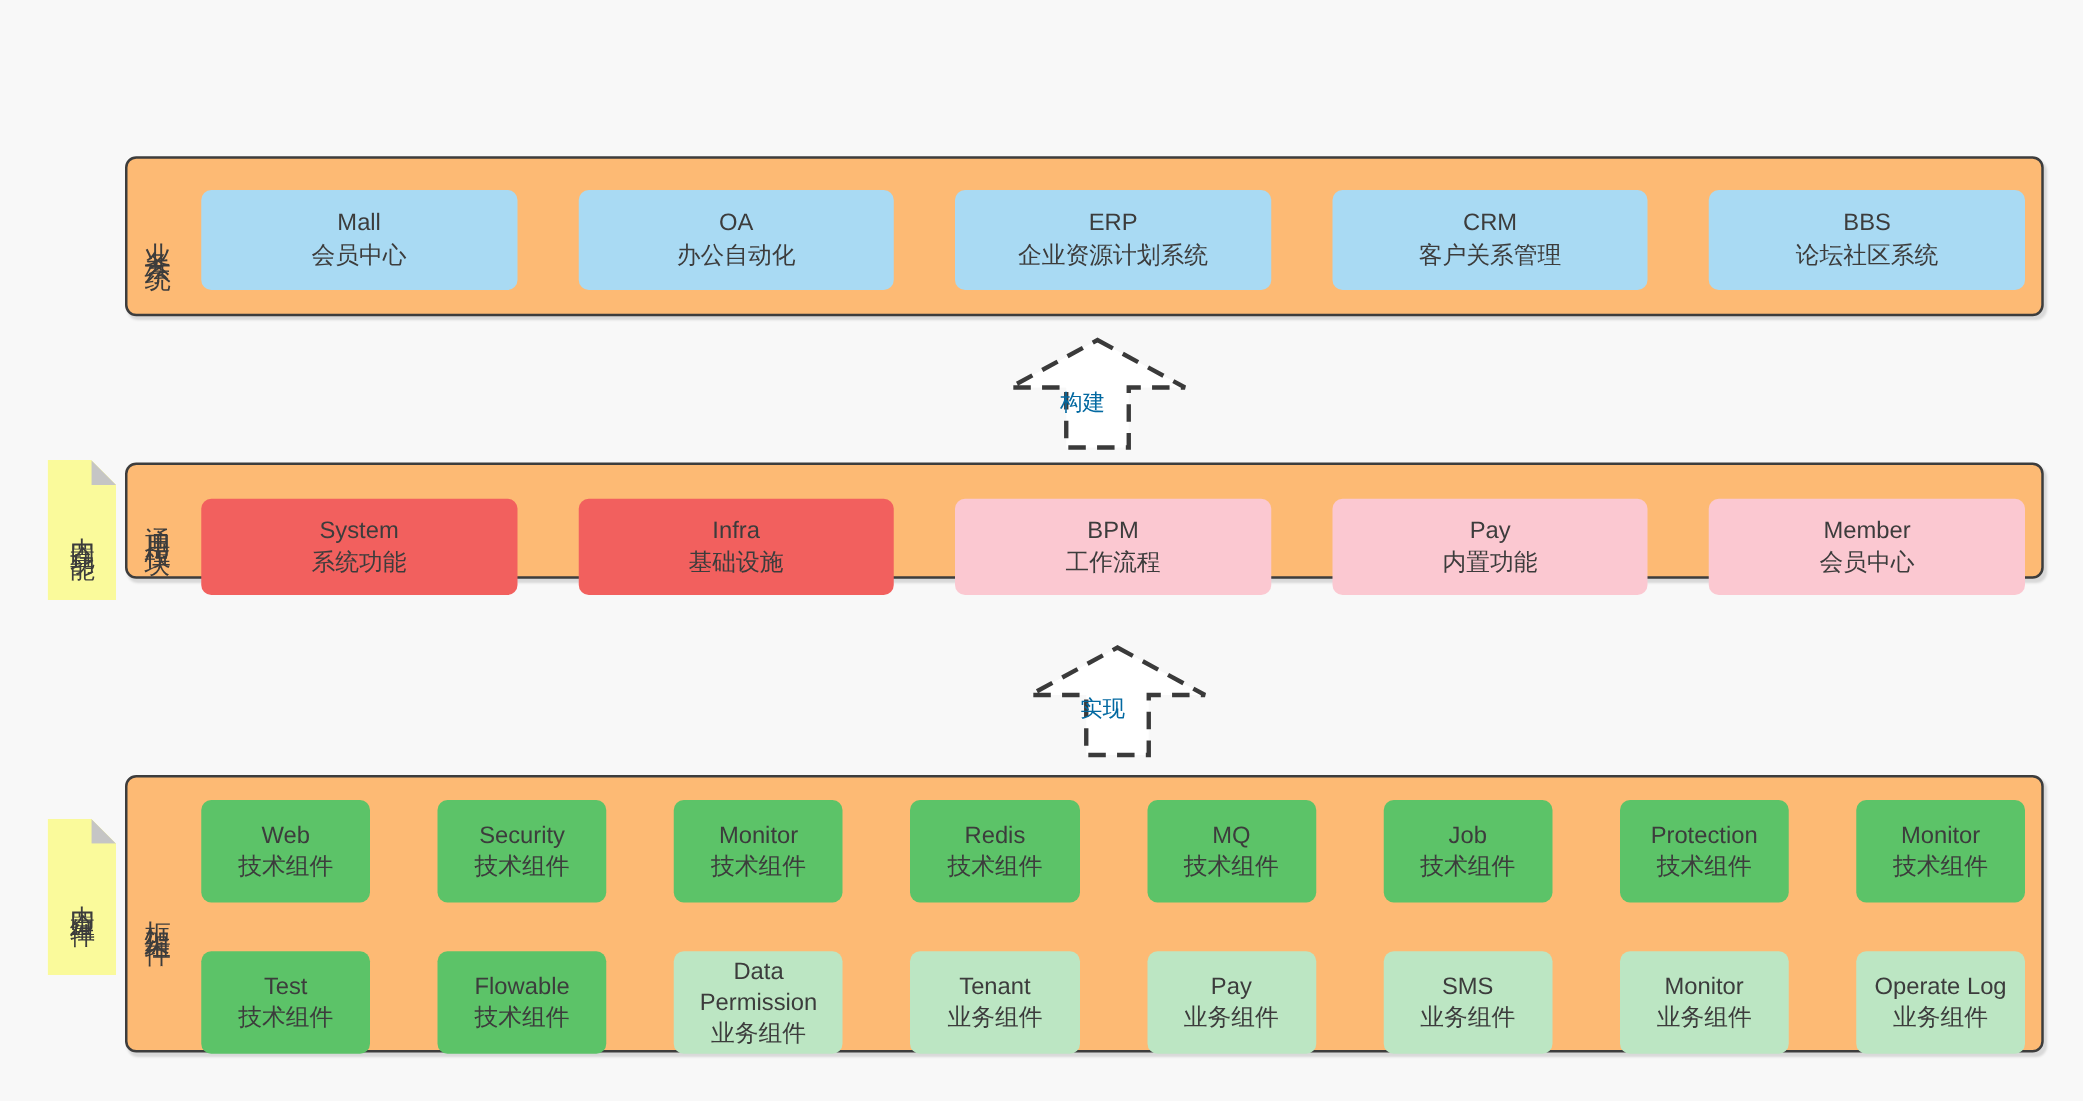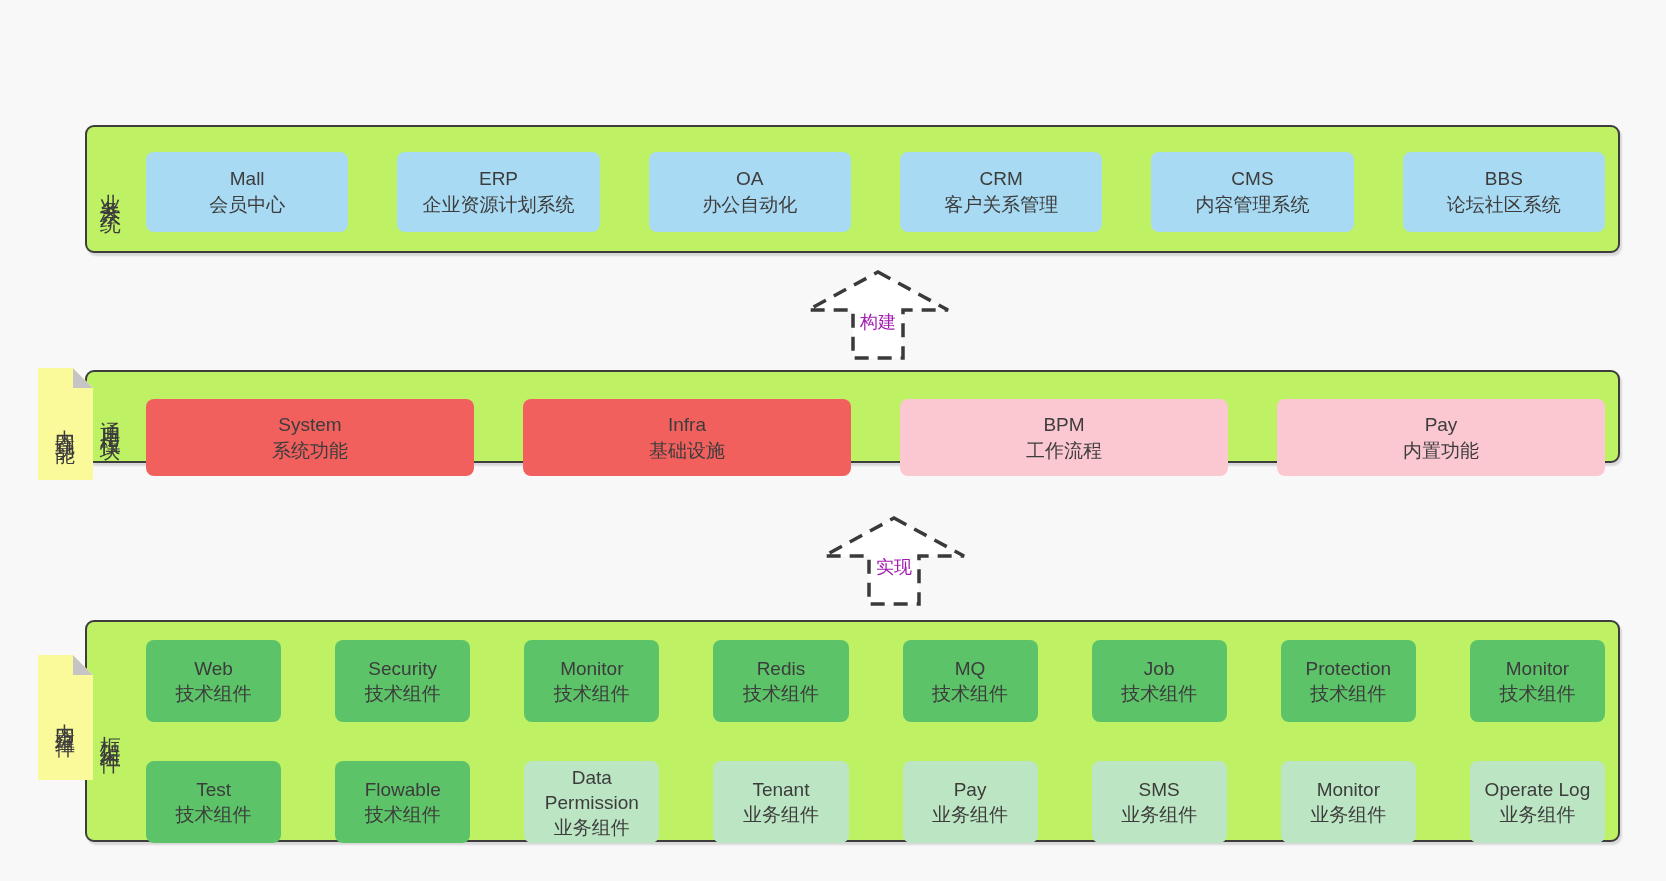--- a/index.html
+++ b/index.html
@@ -1,22 +1,22 @@
 <!DOCTYPE html>
 <html><head>
 <meta charset="utf-8">
 <style>
   html,body { margin:0; padding:0; background:#f8f8f8; }
   .page {
     position:relative; width:1666px; height:881px; overflow:hidden;
     background:#f8f8f8; font-family:"Liberation Sans", sans-serif; color:#3c3c3c;
   }
   .band {
-    position:absolute; left:85px; width:1535px; box-sizing:border-box;
-    background:#bef264; border:2px solid #3d3d3d; border-radius:9px;
+    position:absolute; left:100px; width:1535px; box-sizing:border-box;
+    background:#fdba74; border:2px solid #3d3d3d; border-radius:9px;
     box-shadow:2px 3px 2px rgba(0,0,0,0.13);
   }
   .vlabel {
     position:absolute; left:11px; top:50%; transform:translateY(-50%);
     writing-mode:vertical-rl; text-orientation:upright;
     font-size:21px; letter-spacing:6px; line-height:1.2; white-space:nowrap;
   }
   .row { position:absolute; left:59px; right:13px; display:flex; }
   .row6 { gap:49px; }
   .row8 { gap:54px; }
@@ -39,51 +39,47 @@
   .sticky .fold {
     position:absolute; top:0; right:0; width:20px; height:20px;
     background:#c5c5c5; clip-path:polygon(0 0, 100% 100%, 0 100%);
   }
   .sticky .stxt {
     writing-mode:vertical-rl; text-orientation:upright;
     font-size:20px; letter-spacing:5px; line-height:1.1; white-space:nowrap;
   }
   .arrow-svg { position:absolute; width:156px; height:100px; }
   .arrow-label {
-    position:absolute; width:60px; text-align:center;
-    font-size:18px; line-height:20px; color:#a21caf; z-index:3;
+    position:absolute; width:60px; text-align:left;
+    font-size:18px; line-height:20px; color:#0369a1; z-index:3;
   }
 </style>
 </head>
 <body>
 
 <div class="page">
 
   <section class="band" style="top:125px;height:128px;">
     <div class="vlabel">业务系统</div>
     <div class="row row6" style="top:25px;height:80px;">
       <div class="box blue">
         <span>Mall</span>
         <span>会员中心</span>
       </div>
       <div class="box blue">
+        <span>OA</span>
+        <span>办公自动化</span>
+      </div>
+      <div class="box blue">
         <span>ERP</span>
         <span>企业资源计划系统</span>
       </div>
       <div class="box blue">
-        <span>OA</span>
-        <span>办公自动化</span>
-      </div>
-      <div class="box blue">
         <span>CRM</span>
         <span>客户关系管理</span>
-      </div>
-      <div class="box blue">
-        <span>CMS</span>
-        <span>内容管理系统</span>
       </div>
       <div class="box blue">
         <span>BBS</span>
         <span>论坛社区系统</span>
       </div>
     </div>
   </section>
 
   <svg class="arrow-svg" style="left:798px;top:264px;" viewBox="0 0 156 100">
     <path d="M80,8 L150,46 L105,46 L105,94 L55,94 L55,46 L10,46 Z" fill="#ffffff" stroke="#3a3a3a" stroke-width="3.5" stroke-dasharray="14 9"></path>
@@ -101,20 +97,24 @@
         <span>Infra</span>
         <span>基础设施</span>
       </div>
       <div class="box pink">
         <span>BPM</span>
         <span>工作流程</span>
       </div>
       <div class="box pink">
         <span>Pay</span>
         <span>内置功能</span>
+      </div>
+      <div class="box pink">
+        <span>Member</span>
+        <span>会员中心</span>
       </div>
     </div>
   </section>
 
   <svg class="arrow-svg" style="left:814px;top:510px;" viewBox="0 0 156 100">
     <path d="M80,8 L150,46 L105,46 L105,94 L55,94 L55,46 L10,46 Z" fill="#ffffff" stroke="#3a3a3a" stroke-width="3.5" stroke-dasharray="14 9"></path>
   </svg>
   <div class="arrow-label" style="left:864px;top:557px;">实现</div>
 
   <section class="band" style="top:620px;height:222px;">

